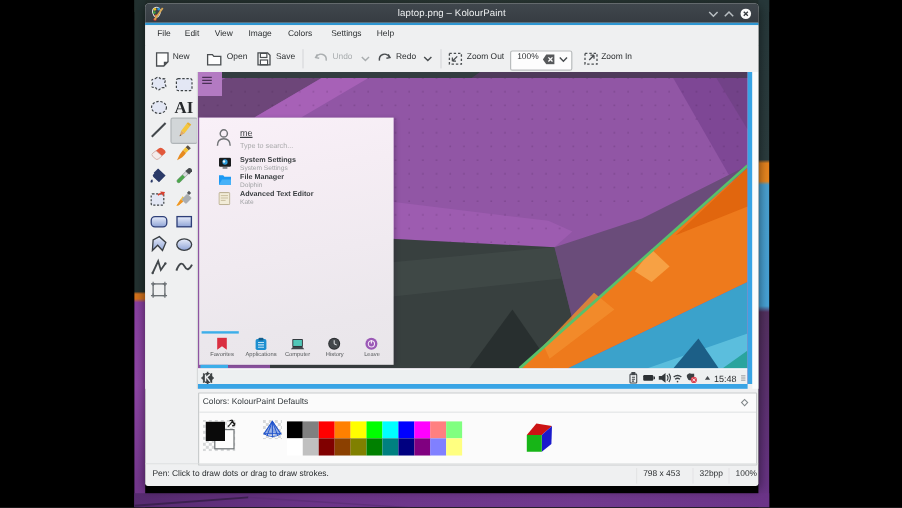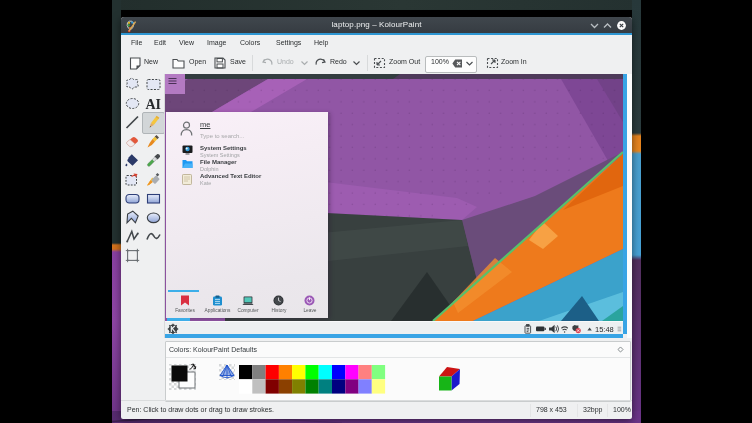--- a/index.html
+++ b/index.html
@@ -13,21 +13,21 @@
   <div class="ab" style="left:112px;top:0;width:529px;height:10px;background:linear-gradient(90deg,#222e2c,#2a3734 55%,#243130);"></div>
   <div class="ab" style="left:112px;top:0;width:9px;height:423px;background:linear-gradient(#233130 0,#233130 243px,#d4731d 245px,#d4731d 249px,#8a41a2 252px,#8f46a6 320px,#6e3488 423px);"></div>
   <div class="ab" style="left:632px;top:0;width:9px;height:423px;background:linear-gradient(#27383a 0,#2b3c3e 133px,#e5831f 136px,#e8871f 151px,#4aa0cf 154px,#47a2d6 255px,#53305f 260px,#5c3170 330px,#6a3488 423px);"></div>
   <div class="ab" style="left:112px;top:411px;width:529px;height:12px;background:linear-gradient(90deg,#572b70,#6b3488 30%,#713a8e 70%,#6b3488);">
     <svg width="529" height="12" viewBox="0 0 529 12" style="display:block;">
       <path d="M0 10.5 L95 3.5" stroke="#3c2150" stroke-width="1.6" fill="none"></path>
       <path d="M95 3.5 L230 12" stroke="#5e2f79" stroke-width="1.2" fill="none"></path>
     </svg>
   </div>
 
-  <div id="win" class="ab" style="left:121px;top:17px;width:511px;height:402px;background:#eff0f1;border-radius:3px 3px 2px 2px;box-shadow:0 2px 9px rgba(0,0,0,0.55);">
+  <div id="win" class="ab" style="left:121px;top:3px;width:511px;height:402px;background:#eff0f1;border-radius:3px 3px 2px 2px;box-shadow:0 2px 9px rgba(0,0,0,0.55);">
 
     <div class="ab" style="left:0;top:0;width:511px;height:16px;background:linear-gradient(#40474d,#363c42);border-radius:3px 3px 0 0;"></div>
     <div class="ab" style="left:0;top:16px;width:511px;height:2px;background:#2e96d2;"></div>
     <div class="ab" style="left:5px;top:2px;width:11px;height:13px;">
       <svg width="11" height="13" viewBox="0 0 11 13">
         <path d="M1.2 5.5 Q0.6 2.2 3.4 1.2 Q6.4 0.4 7.4 2.8 Q8.2 4.8 6.8 7.4 Q5.4 10 3.8 9.4 Q2 8.6 1.2 5.5Z" fill="none" stroke="#d8d9da" stroke-width="0.9"></path>
         <circle cx="3" cy="2.8" r="1.1" fill="#e8c31e"></circle>
         <circle cx="6.2" cy="2.6" r="1.1" fill="#2c9ad8"></circle>
         <circle cx="2.6" cy="5.4" r="1.1" fill="#41a53e"></circle>
         <circle cx="4" cy="8" r="1.0" fill="#e2641f"></circle>

